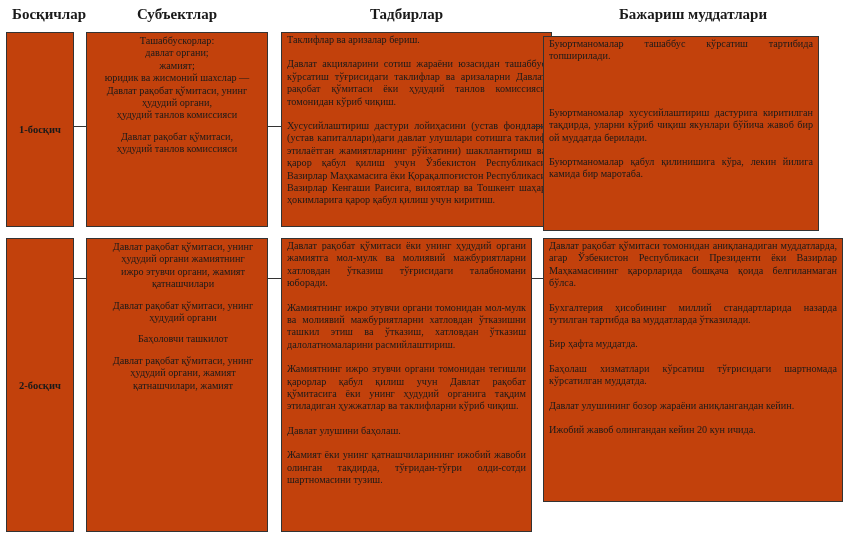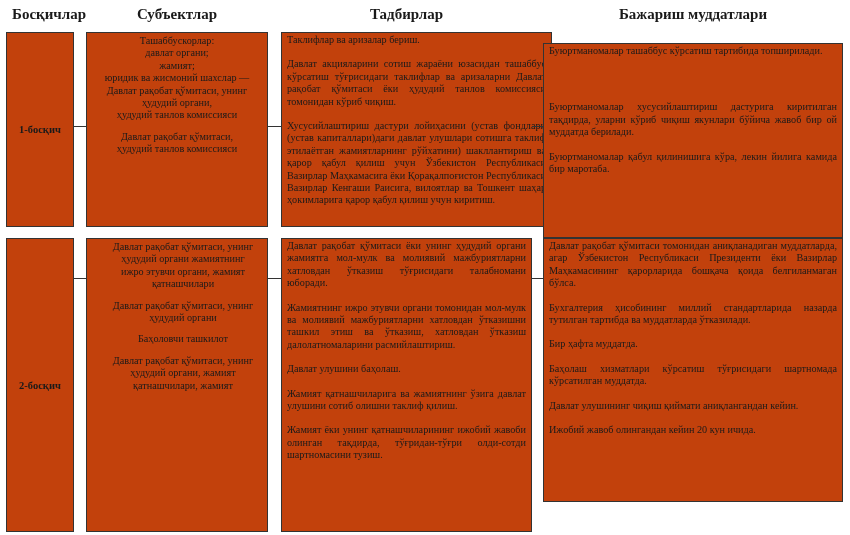--- a/index.html
+++ b/index.html
@@ -41,21 +41,21 @@
 </div>
 <div class="conn" style="left:268px;top:126px;width:13px;"></div>
 
 <div class="box just" style="left:281px;top:32px;width:271px;height:195px;">
   <p>Таклифлар ва аризалар бериш.</p>
   <p>Давлат акцияларини сотиш жараёни юзасидан ташаббус кўрсатиш тўғрисидаги таклифлар ва аризаларни Давлат рақобат қўмитаси ёки ҳудудий танлов комиссияси томонидан кўриб чиқиш.</p>
   <p style="margin-bottom:0;">Хусусийлаштириш дастури лойиҳасини (устав фондлари (устав капиталлари)даги давлат улушлари сотишга таклиф этилаётган жамиятларнинг рўйхатини) шакллантириш ва қарор қабул қилиш учун Ўзбекистон Республикаси Вазирлар Маҳкамасига ёки Қорақалпоғистон Республикаси Вазирлар Кенгаши Раисига, вилоятлар ва Тошкент шаҳар ҳокимларига қарор қабул қилиш учун киритиш.</p>
 </div>
 <div class="conn" style="left:532px;top:126px;width:11px;"></div>
 
-<div class="box just" style="left:543px;top:43px;width:300px;height:195px;">
+<div class="box just" style="left:543px;top:36px;width:276px;height:195px;">
   <p style="margin-bottom:44px;">Буюртманомалар ташаббус кўрсатиш тартибида топширилади.</p>
   <p style="margin-bottom:12px;">Буюртманомалар хусусийлаштириш дастурига киритилган тақдирда, уларни кўриб чиқиш якунлари бўйича жавоб бир ой муддатда берилади.</p>
   <p>Буюртманомалар қабул қилинишига кўра, лекин йилига камида бир маротаба.</p>
 </div>
 
 <div class="box stage" style="left:6px;top:238px;width:68px;height:294px;">
   <span>2-босқич</span>
 </div>
 <div class="conn" style="left:74px;top:278px;width:12px;"></div>
 
@@ -63,26 +63,26 @@
   <p>Давлат рақобат қўмитаси, унинг ҳудудий органи жамиятнинг ижро этувчи органи, жамият қатнашчилари</p>
   <p>Давлат рақобат қўмитаси, унинг ҳудудий органи</p>
   <p>Баҳоловчи ташкилот</p>
   <p>Давлат рақобат қўмитаси, унинг ҳудудий органи, жамият қатнашчилари, жамият</p>
 </div>
 <div class="conn" style="left:268px;top:278px;width:13px;"></div>
 
 <div class="box just" style="left:281px;top:238px;width:251px;height:294px;">
   <p>Давлат рақобат қўмитаси ёки унинг ҳудудий органи жамиятга мол-мулк ва молиявий мажбуриятларни хатловдан ўтказиш тўғрисидаги талабномани юборади.</p>
   <p>Жамиятнинг ижро этувчи органи томонидан мол-мулк ва молиявий мажбуриятларни хатловдан ўтказишни ташкил этиш ва ўтказиш, хатловдан ўтказиш далолатномаларини расмийлаштириш.</p>
+  <p>Жамиятнинг ижро этувчи органи томонидан тегишли қарорлар қабул қилиш учун Давлат рақобат қўмитасига ёки унинг ҳудудий органига тақдим этиладиган ҳужжатлар ва таклифларни кўриб чиқиш.</p>
   <p>Давлат улушини баҳолаш.</p>
-  <p>Жамият қатнашчиларига ва жамиятнинг ўзига давлат улушини сотиб олишни таклиф қилиш.</p>
   <p style="margin-bottom:0;">Жамият ёки унинг қатнашчиларининг ижобий жавоби олинган тақдирда, тўғридан-тўғри олди-сотди шартномасини тузиш.</p>
 </div>
 <div class="conn" style="left:532px;top:278px;width:11px;"></div>
 
 <div class="box just" style="left:543px;top:238px;width:300px;height:264px;">
   <p>Давлат рақобат қўмитаси томонидан аниқланадиган муддатларда, агар Ўзбекистон Республикаси Президенти ёки Вазирлар Маҳкамасининг қарорларида бошқача қоида белгиланмаган бўлса.</p>
   <p>Бухгалтерия ҳисобининг миллий стандартларида назарда тутилган тартибда ва муддатларда ўтказилади.</p>
   <p>Бир ҳафта муддатда.</p>
   <p>Баҳолаш хизматлари кўрсатиш тўғрисидаги шартномада кўрсатилган муддатда.</p>
-  <p>Давлат улушининг чиқиш қиймати аниқлангандан кейин.</p>
+  <p>Давлат улушининг бозор жараёни аниқлангандан кейин.</p>
   <p>Ижобий жавоб олингандан кейин 20 кун ичида.</p>
 </div>
 
 </body></html>

